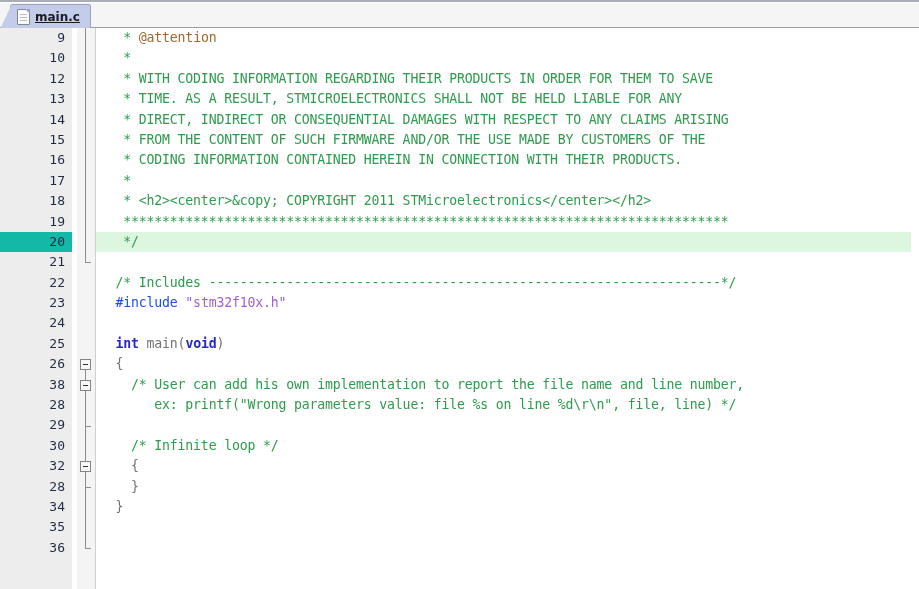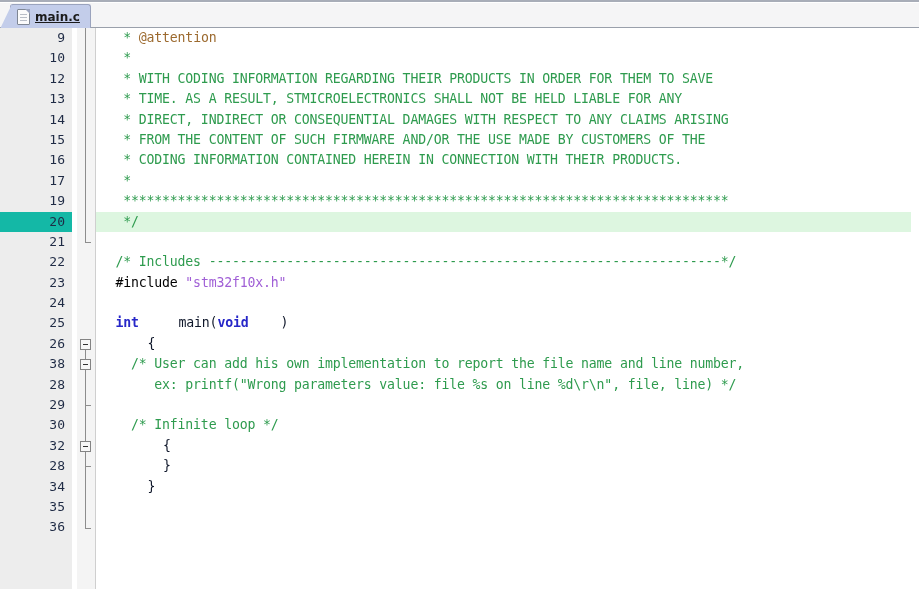--- a/index.html
+++ b/index.html
@@ -206,24 +206,24 @@
     right: 8px; height: 100%;
     padding-left: 4px;
     font-family: "DejaVu Sans Mono", monospace;
     font-size: 13.2px;
     letter-spacing: -0.18px;
     color: #000000;
   }
 
   .cm  { color: #2e9b4e; }   
   .at  { color: #9c6a2f; }   
-  .pp  { color: #000000; }   
+  .pp  { color: #1d4ed8; }   
   .str { color: #a05fd6; }   
   .kw  { color: #2727c8; font-weight: bold; } 
-  .pl  { color: #0f172a; margin-left: 32px; }
+  .pl  { color: #737373; }
 </style>
 </head>
 <body>
 
 <div id="app">
 
   <div class="tabbar">
     <div class="tabbar-strip"></div>
     <div class="tab">
       <span class="tab-icon">
@@ -241,20 +241,21 @@
     <div class="gutter-fold"></div>
     <div class="rows" id="rows">
         <div class="row"><div class="lnum-cell">9</div><div class="fold-cell"><span class="rail"></span></div><div class="code"><span class="cm">   * </span><span class="at">@attention</span></div></div>
         <div class="row"><div class="lnum-cell">10</div><div class="fold-cell"><span class="rail"></span></div><div class="code"><span class="cm">   *</span></div></div>
         <div class="row"><div class="lnum-cell">12</div><div class="fold-cell"><span class="rail"></span></div><div class="code"><span class="cm">   * WITH CODING INFORMATION REGARDING THEIR PRODUCTS IN ORDER FOR THEM TO SAVE</span></div></div>
         <div class="row"><div class="lnum-cell">13</div><div class="fold-cell"><span class="rail"></span></div><div class="code"><span class="cm">   * TIME. AS A RESULT, STMICROELECTRONICS SHALL NOT BE HELD LIABLE FOR ANY</span></div></div>
         <div class="row"><div class="lnum-cell">14</div><div class="fold-cell"><span class="rail"></span></div><div class="code"><span class="cm">   * DIRECT, INDIRECT OR CONSEQUENTIAL DAMAGES WITH RESPECT TO ANY CLAIMS ARISING</span></div></div>
         <div class="row"><div class="lnum-cell">15</div><div class="fold-cell"><span class="rail"></span></div><div class="code"><span class="cm">   * FROM THE CONTENT OF SUCH FIRMWARE AND/OR THE USE MADE BY CUSTOMERS OF THE</span></div></div>
         <div class="row"><div class="lnum-cell">16</div><div class="fold-cell"><span class="rail"></span></div><div class="code"><span class="cm">   * CODING INFORMATION CONTAINED HEREIN IN CONNECTION WITH THEIR PRODUCTS.</span></div></div>
         <div class="row"><div class="lnum-cell">17</div><div class="fold-cell"><span class="rail"></span></div><div class="code"><span class="cm">   *</span></div></div>
+        <div class="row"><div class="lnum-cell">18</div><div class="fold-cell"><span class="rail"></span></div><div class="code"><span class="cm">   * &lt;h2&gt;&lt;center&gt;&amp;copy; COPYRIGHT 2011 STMicroelectronics&lt;/center&gt;&lt;/h2&gt;</span></div></div>
         <div class="row"><div class="lnum-cell">19</div><div class="fold-cell"><span class="rail"></span></div><div class="code"><span class="cm">   ******************************************************************************</span></div></div>
         <div class="row hl"><div class="lnum-cell">20</div><div class="fold-cell"><span class="rail"></span></div><div class="code"><span class="cm">   */</span></div></div>
         <div class="row"><div class="lnum-cell">21</div><div class="fold-cell"><span class="rail half-top"></span><span class="tick"></span></div><div class="code"></div></div>
         <div class="row"><div class="lnum-cell">22</div><div class="fold-cell"></div><div class="code"><span class="cm">  /* Includes ------------------------------------------------------------------*/</span></div></div>
         <div class="row"><div class="lnum-cell">23</div><div class="fold-cell"></div><div class="code"><span class="pp">  #include </span><span class="str">"stm32f10x.h"</span></div></div>
         <div class="row"><div class="lnum-cell">24</div><div class="fold-cell"></div><div class="code"></div></div>
         <div class="row"><div class="lnum-cell">25</div><div class="fold-cell"></div><div class="code"><span class="kw">  int </span><span class="pl">main(</span><span class="kw">void</span><span class="pl">)</span></div></div>
         <div class="row"><div class="lnum-cell">26</div><div class="fold-cell"><span class="rail half-bot"></span><span class="box"></span></div><div class="code"><span class="pl">  {</span></div></div>
         <div class="row"><div class="lnum-cell">38</div><div class="fold-cell"><span class="rail"></span><span class="box"></span></div><div class="code"><span class="cm">    /* User can add his own implementation to report the file name and line number,</span></div></div>
         <div class="row"><div class="lnum-cell">28</div><div class="fold-cell"><span class="rail"></span></div><div class="code"><span class="cm">       ex: printf("Wrong parameters value: file %s on line %d\r\n", file, line) */</span></div></div>

